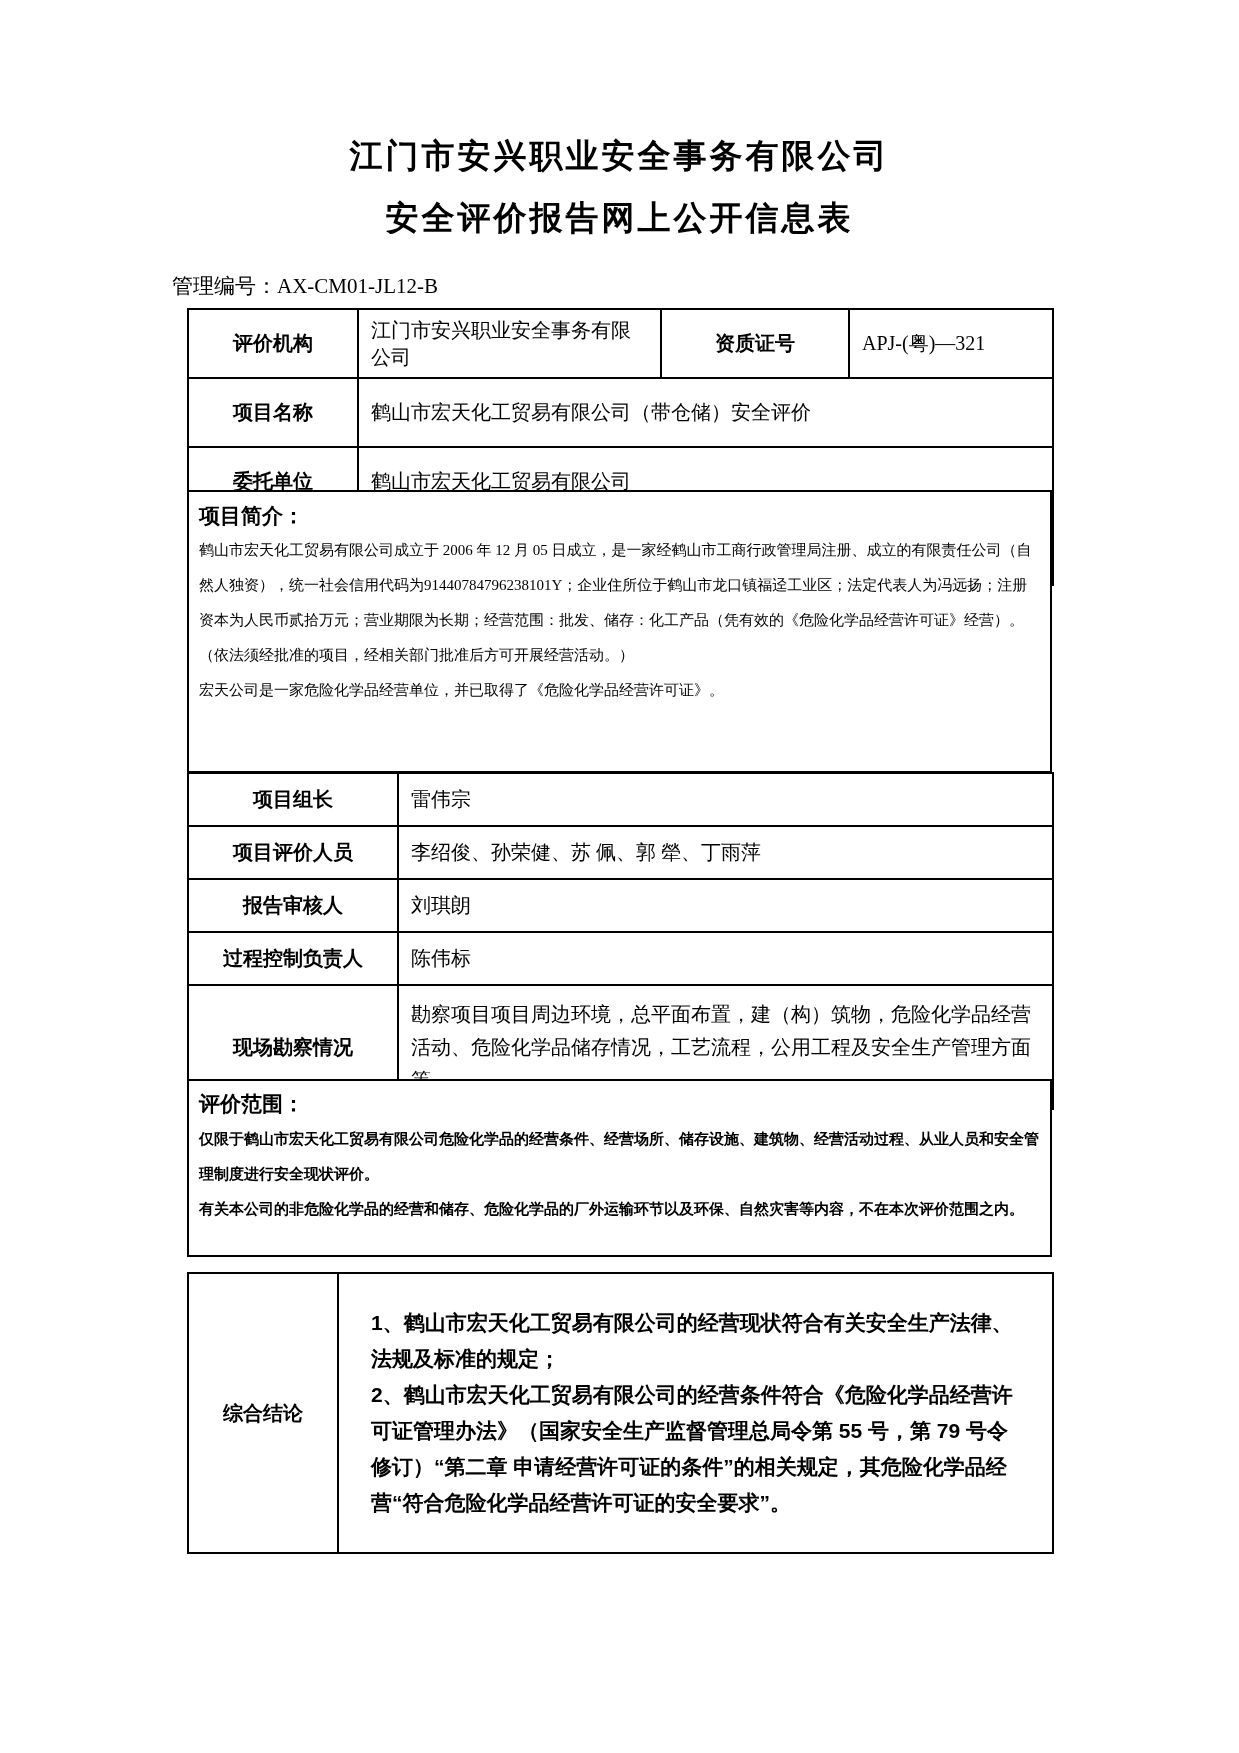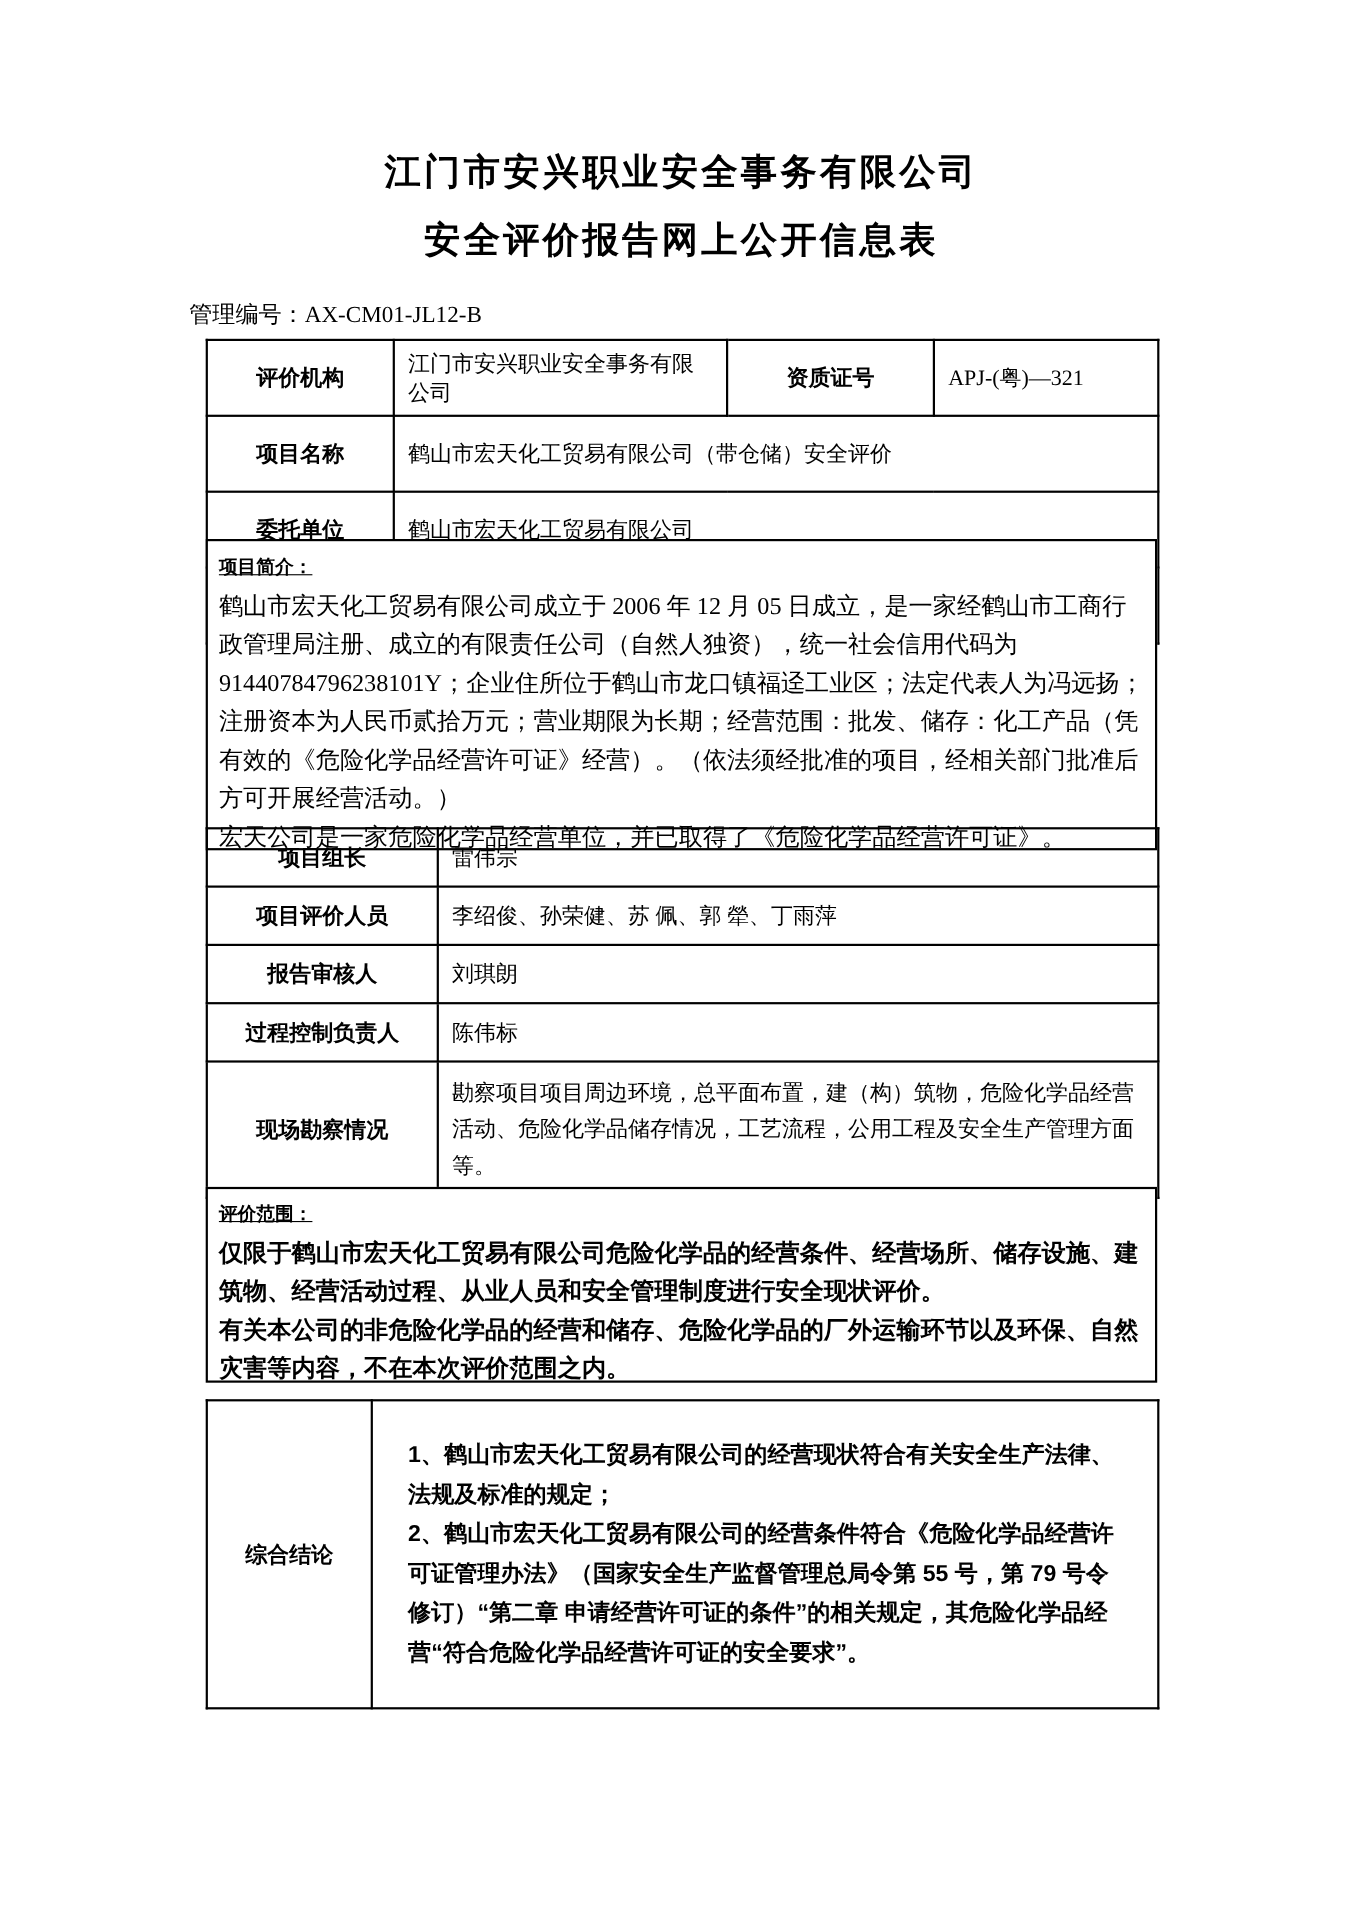--- a/index.html
+++ b/index.html
@@ -50,41 +50,40 @@
   .box{
     position:absolute;left:187px;
     width:841px;               
     border:2px solid #000;
     background:#fff;
     padding:6px 10px 0 10px;
   }
   .box-heading{
     font-family:"Liberation Sans", sans-serif;
     font-weight:700;
-    font-size:17px;
+    font-size:21px;
     line-height:35px;
-    text-decoration:underline;
   }
   .box p{
     margin:0;
-    font-size:22px;
+    font-size:15px;
     line-height:35px;
   }
   .intro-box{top:490px;height:273px;}
   .intro-box p{font-family:"Liberation Serif", serif;}
   .scope-box{top:1079px;height:168px;}
   .scope-box .box-heading{line-height:34px;}
   .scope-box p{
     font-family:"Liberation Sans", sans-serif;
     font-weight:700;
     line-height:35px;
   }
   .t1{top:308px;}
   .t1 td{height:43px;}
-  .t2{top:752px;}
+  .t2{top:772px;}
   .t3{top:1272px;}
   .t3 td.concl{
     font-family:"Liberation Sans", sans-serif;
     font-weight:700;
     font-size:21px;
     line-height:36px;
     padding:0 32px;
   }
   .t3 td.concl p{margin:0;}
   .survey-val{line-height:33px;}

